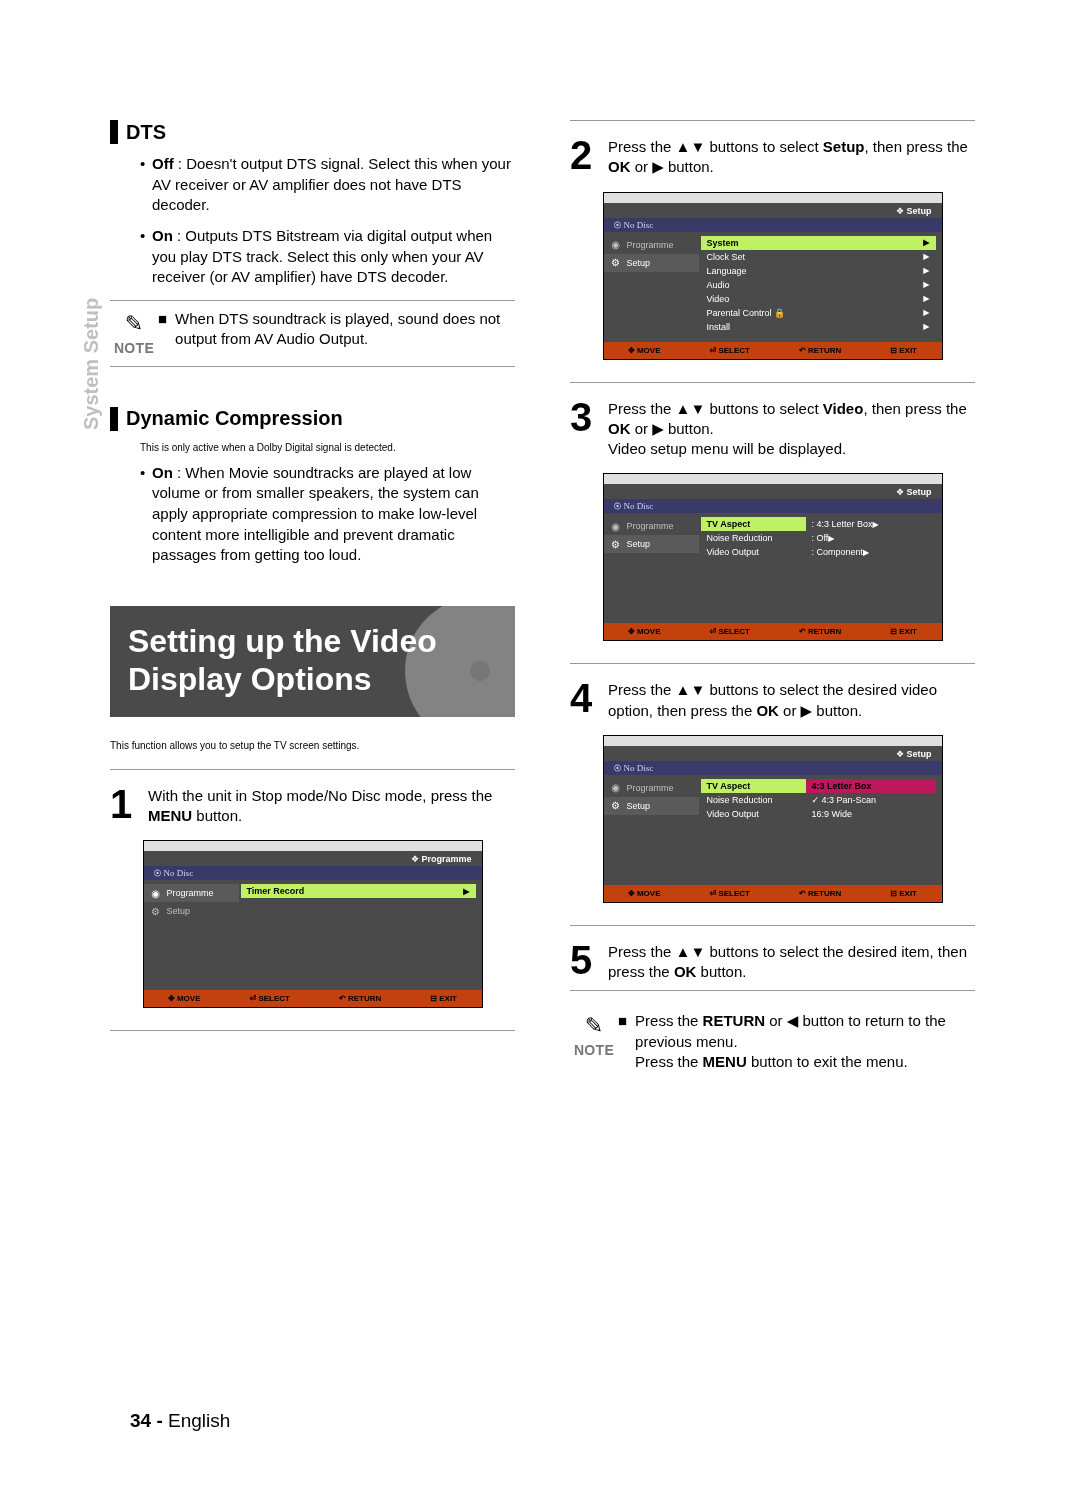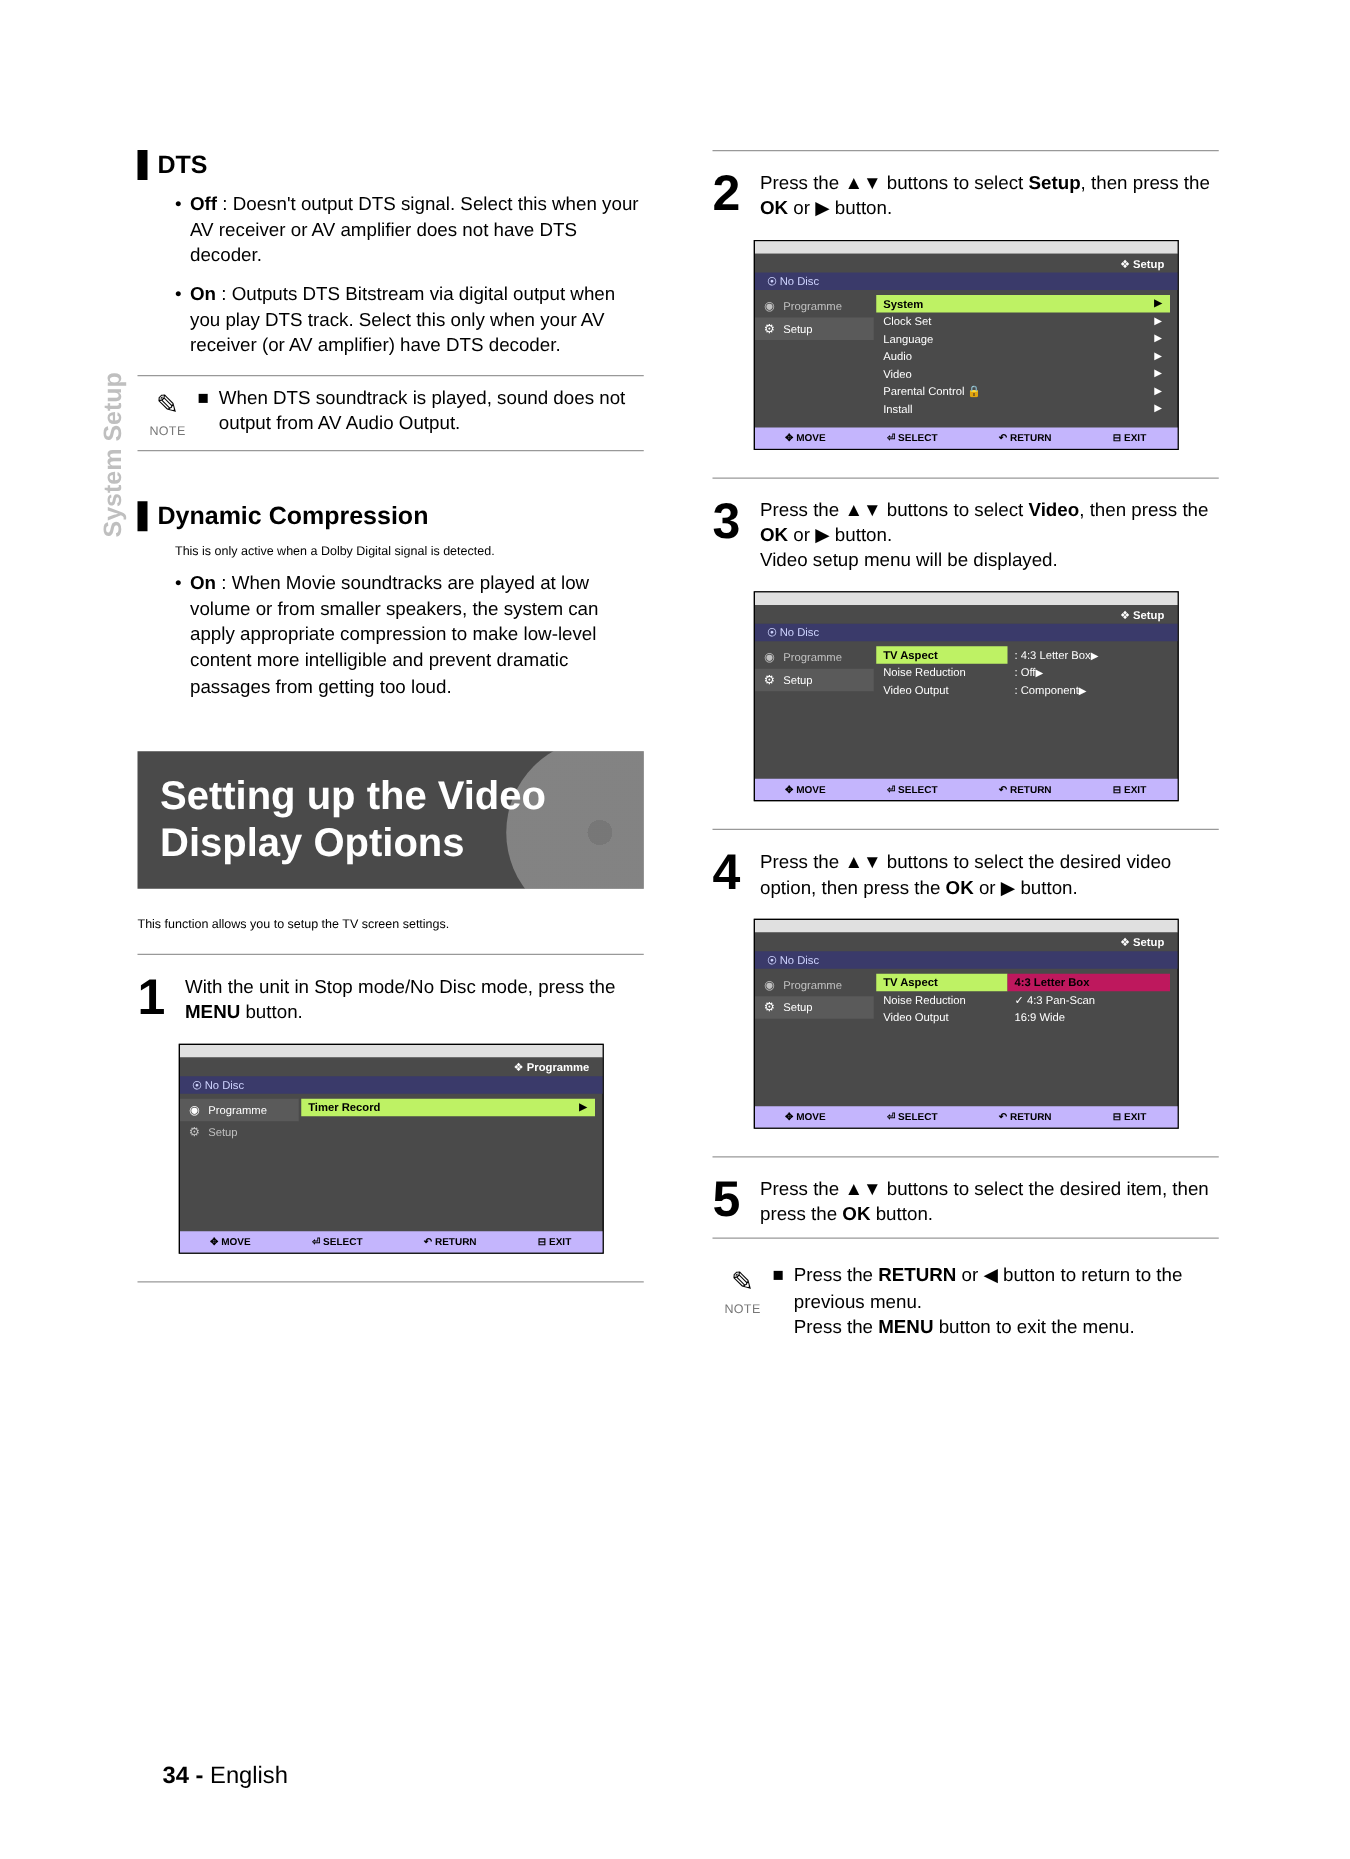--- a/index.html
+++ b/index.html
@@ -71,22 +71,22 @@
   }
   .note-icon {
     width: 48px;
     text-align: center;
     flex-shrink: 0;
   }
   .note-icon .ic {
     font-size: 22px;
   }
   .note-icon .lbl {
-    font-size: 10px;
-    font-weight: normal;
+    font-size: 14px;
+    font-weight: bold;
     color: #777;
     letter-spacing: 0.3px;
   }
   .note-bullet { padding-right: 8px; }
   .hr { border: none; border-top: 1px solid #999; margin: 16px 0; }
   .big-title-box {
     background: #4a4a4a;
     padding: 16px 18px 18px;
     margin: 40px 0 22px;
     width: 100%;
@@ -143,20 +143,21 @@
     padding: 3px 10px 2px;
     background: #4a4a4a;
     font-size: 9px;
   }
   .osd .crumb::before { content: "❖ "; }
   .osd .status {
     background: #3a3a6a;
     color: #cfd4ff;
     padding: 2px 10px;
     font-size: 9px;
+    font-family: Liberation Serif, serif;
   }
   .osd .status::before { content: "⦿ "; font-size: 8px; }
   .osd .body {
     display: flex;
     min-height: 110px;
   }
   .osd .side {
     width: 95px;
     padding: 4px 0;
   }
@@ -187,21 +188,21 @@
     justify-content: space-between;
     align-items: center;
     padding: 2px 6px;
     font-size: 9px;
   }
   .osd .row .arr { font-size: 8px; }
   .osd .row.sel { background: #bef264; color: #000; font-weight: bold; }
   .osd .row.hi { background: #be185d; color: #000; font-weight: bold; }
   .osd .row .val { display: flex; gap: 0; align-items: center; }
   .osd .legend {
-    background: #c4b5fd;
+    background: #c2410c;
     color: #000;
     display: flex;
     justify-content: space-around;
     padding: 4px 0;
     font-size: 8px;
     font-weight: bold;
   }
   .pair-pane { display: flex; }
   .pair-pane .labels { width: 105px; }
   .pair-pane .values { flex: 1; }

